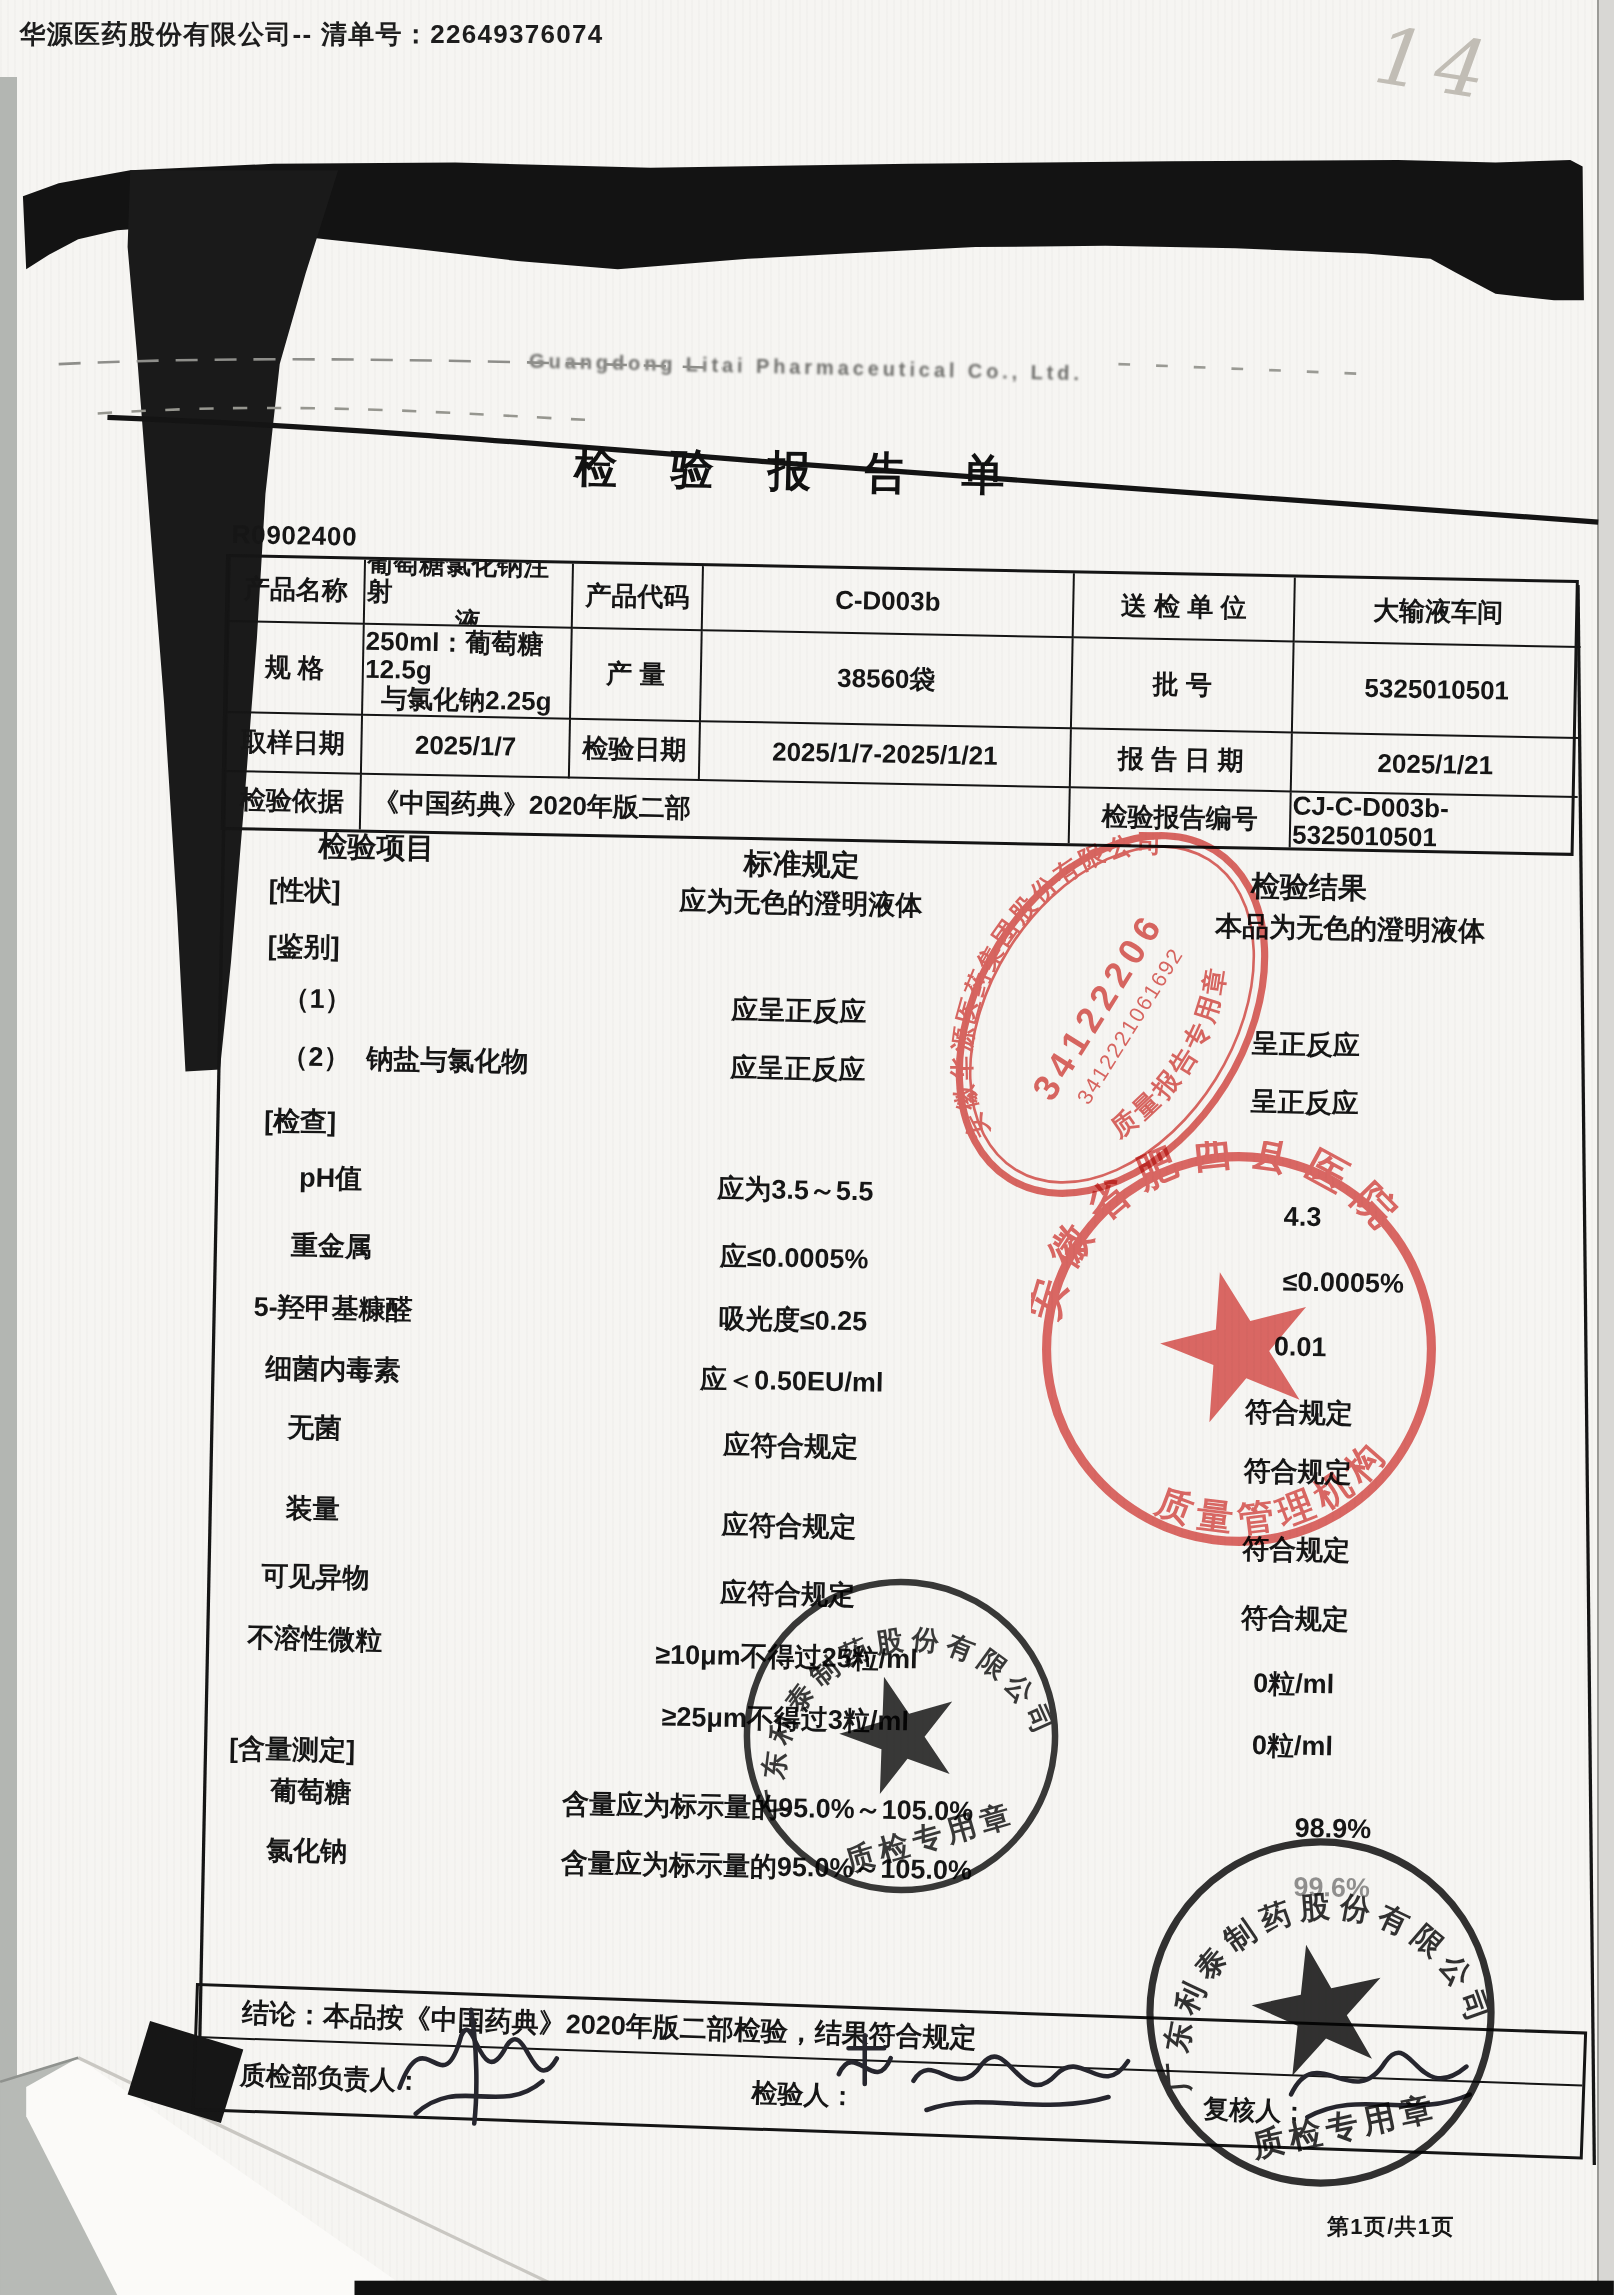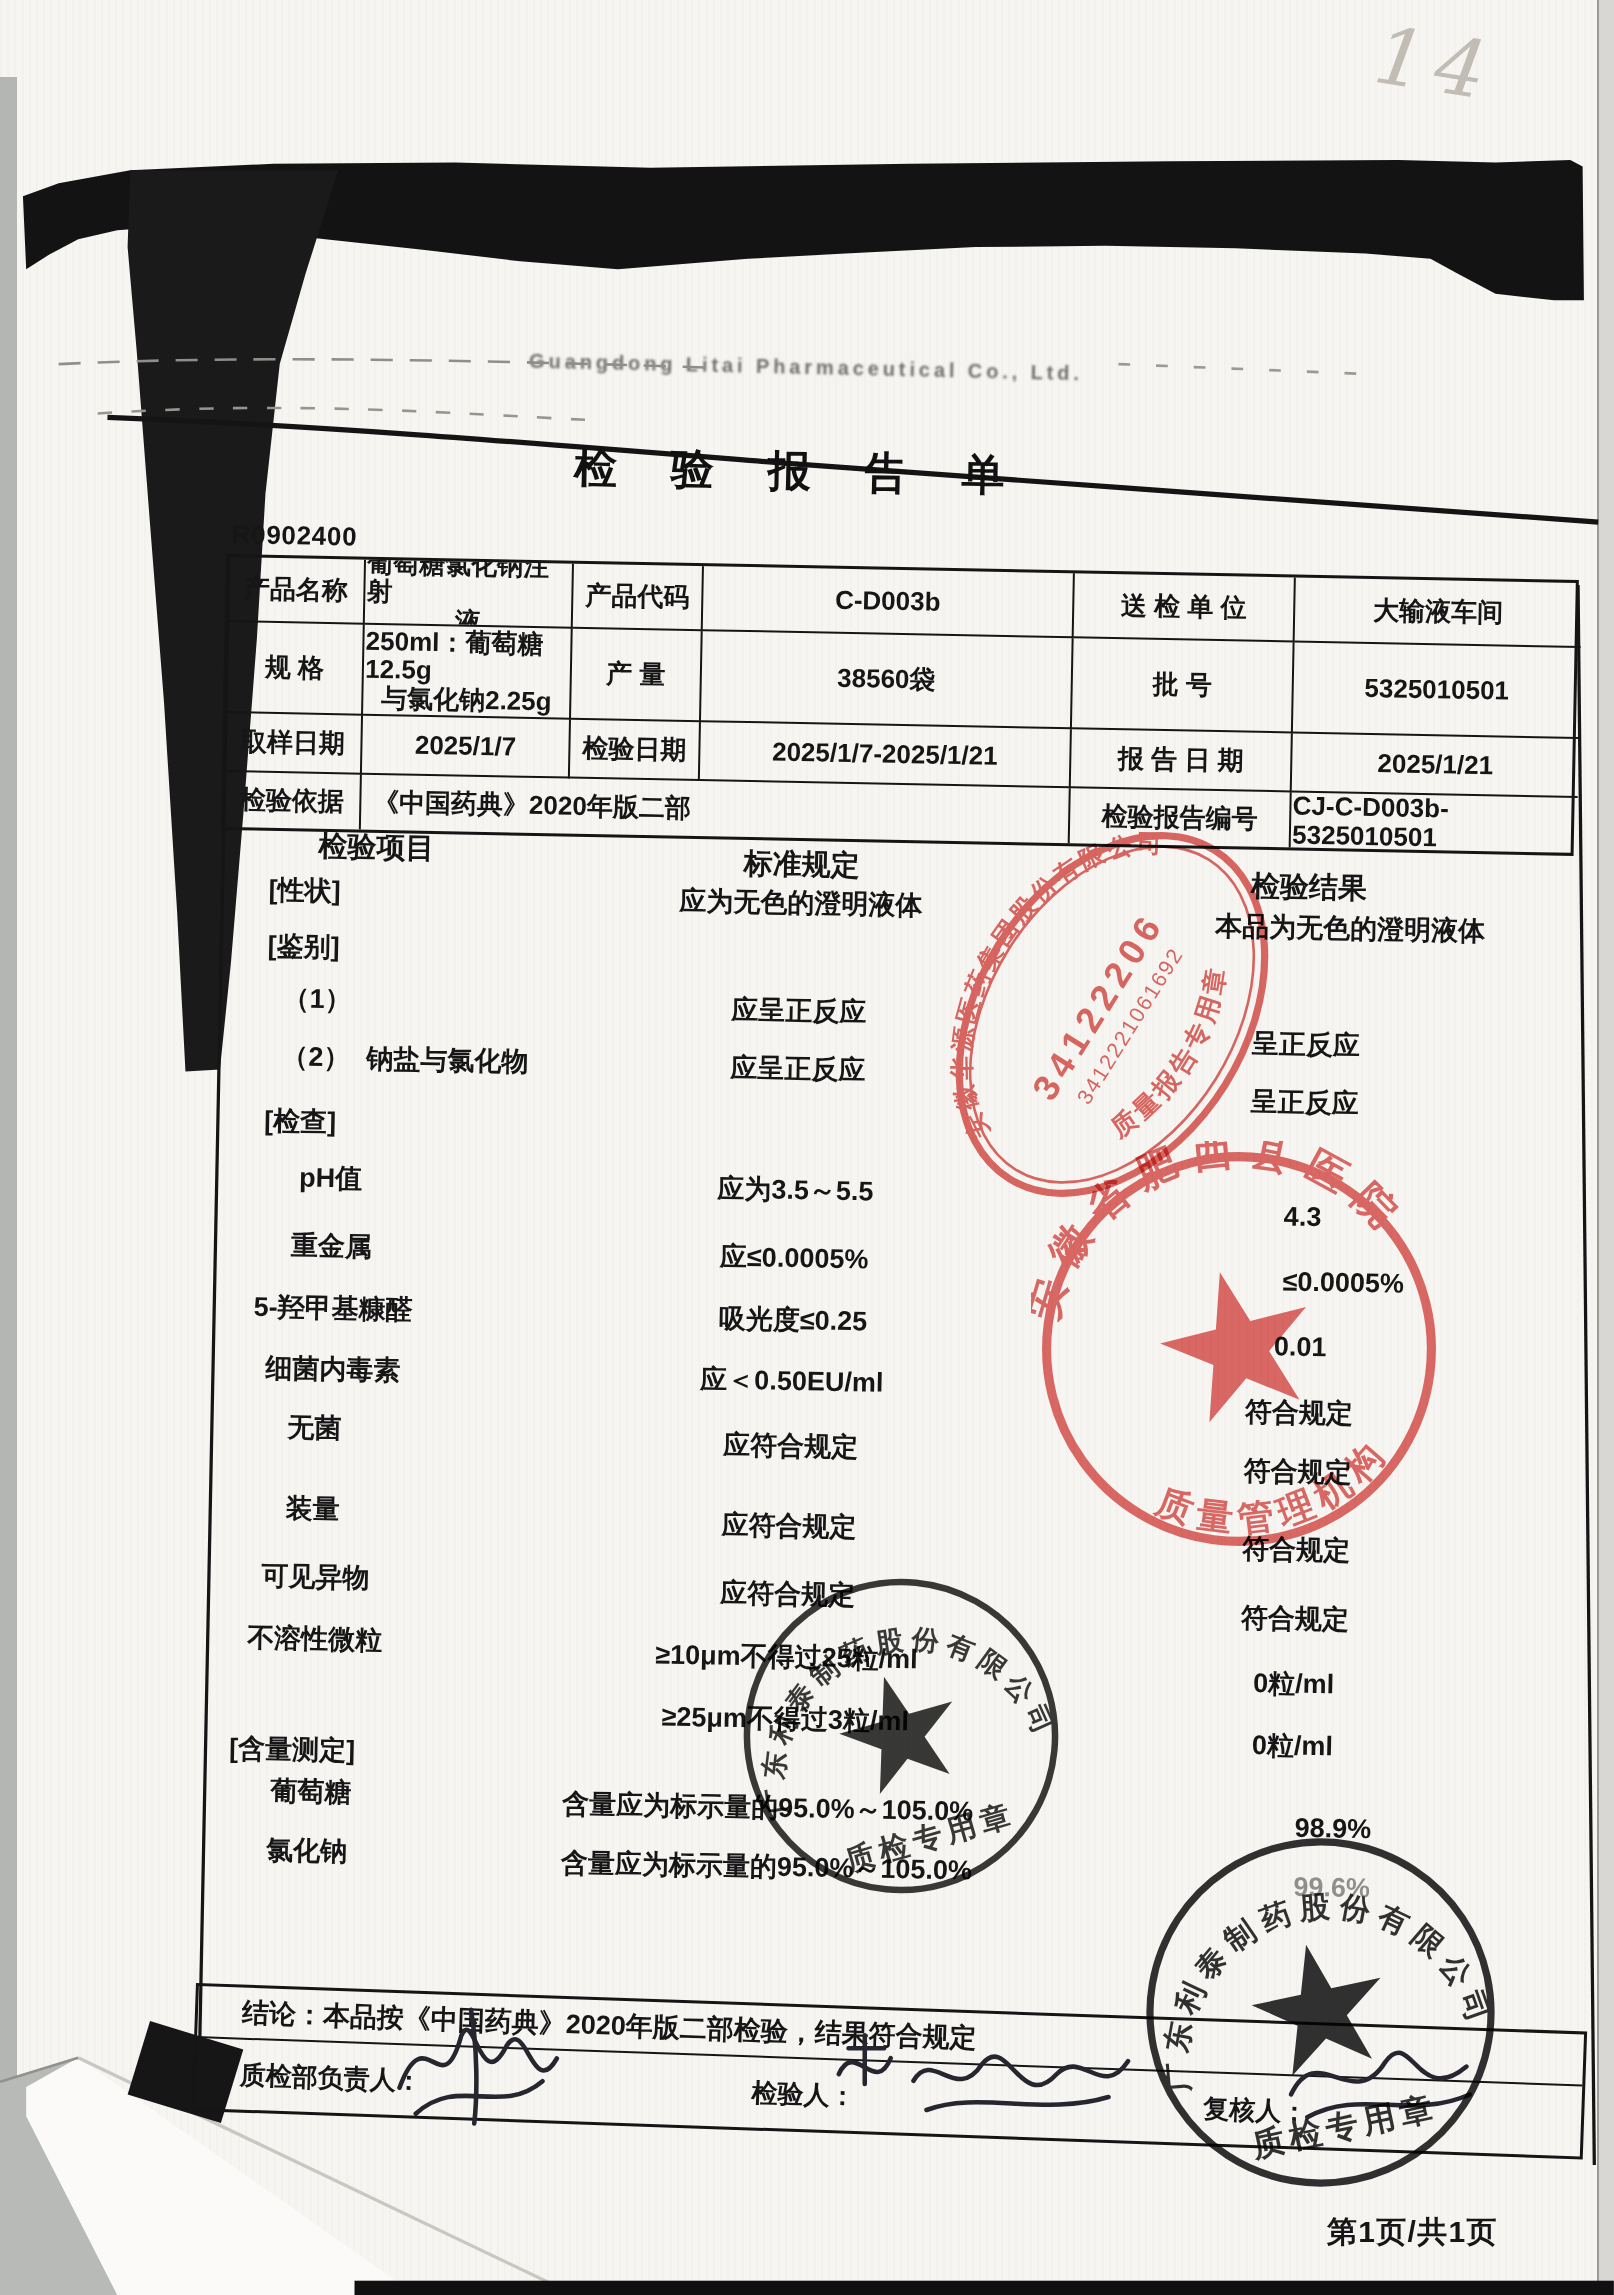--- a/index.html
+++ b/index.html
@@ -46,32 +46,33 @@
   .brow .sub{position:absolute;top:1.3px;left:150px;font-size:27px;font-weight:bold;white-space:nowrap;}
   .brow .std{position:absolute;left:354px;top:2.6px;width:455px;text-align:center;font-size:27px;font-weight:bold;white-space:nowrap;}
   .brow .res{position:absolute;left:881px;top:9px;width:416px;text-align:center;font-size:27px;font-weight:bold;white-space:nowrap;}
   
   .concl{left:196px;top:1983px;width:1392px;transform:rotate(2deg);transform-origin:0 0;
       border:3.3px solid #151515;box-sizing:border-box;}
   .concl .r1{height:52px;border-bottom:2.6px solid #151515;display:flex;align-items:center;
       font-size:27px;font-weight:bold;padding-left:44px;box-sizing:border-box;}
   .concl .r2{position:relative;height:70px;font-size:26px;font-weight:bold;}
   .concl .r2 span{position:absolute;top:18px;white-space:nowrap;}
-  .footer-page{left:1327px;top:2212px;font-size:30px;font-weight:bold;letter-spacing:1.3px;}
+  .footer-page{left:1327px;top:2212px;font-size:22px;font-weight:bold;letter-spacing:1.3px;}
   .stampsvg{mix-blend-mode:multiply;}
   .ink{stroke:#26262e;stroke-width:7;fill:none;stroke-linecap:round;stroke-linejoin:round;}
 </style>
 </head>
 <body>
 
 <div id="canvas">
 
   <div class="abs bed-left"></div>
   <div class="abs bed-right"></div>
 
+  <div class="abs hdr-line">华源医药股份有限公司--  清单号：22649376074</div>
   <div class="abs pencil">14</div>
 
   <div class="abs letterhead-en">Guangdong Litai Pharmaceutical Co., Ltd.</div>
 
   <svg class="abs" style="left:0;top:0;" width="1614" height="2295" viewBox="0 0 2482 3530">
 
     <polygon fill="#131313" points="
       35,302 90,282 200,262 420,252 700,250 1000,258 1400,252 1800,248 2150,246 2300,250 2415,246
       2434,256 2436,462 2390,462 2300,452 2240,420 2200,398 2100,390 1900,382 1700,378 1500,380
       1300,390 1150,398 1050,406 950,414 800,402 650,384 500,368 380,354 280,347 180,354 120,368 75,392 40,414"></polygon>

